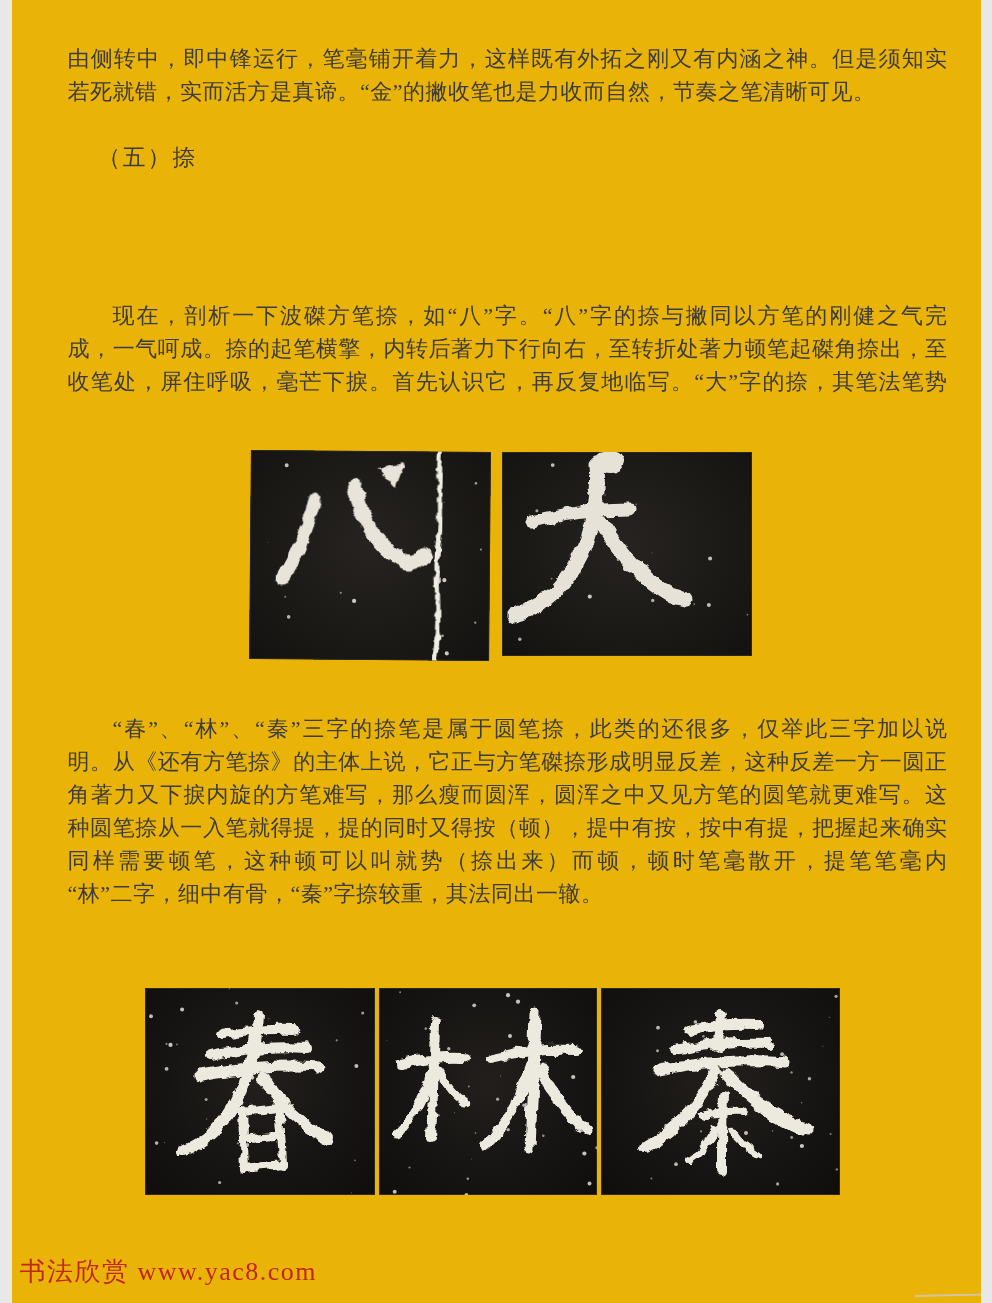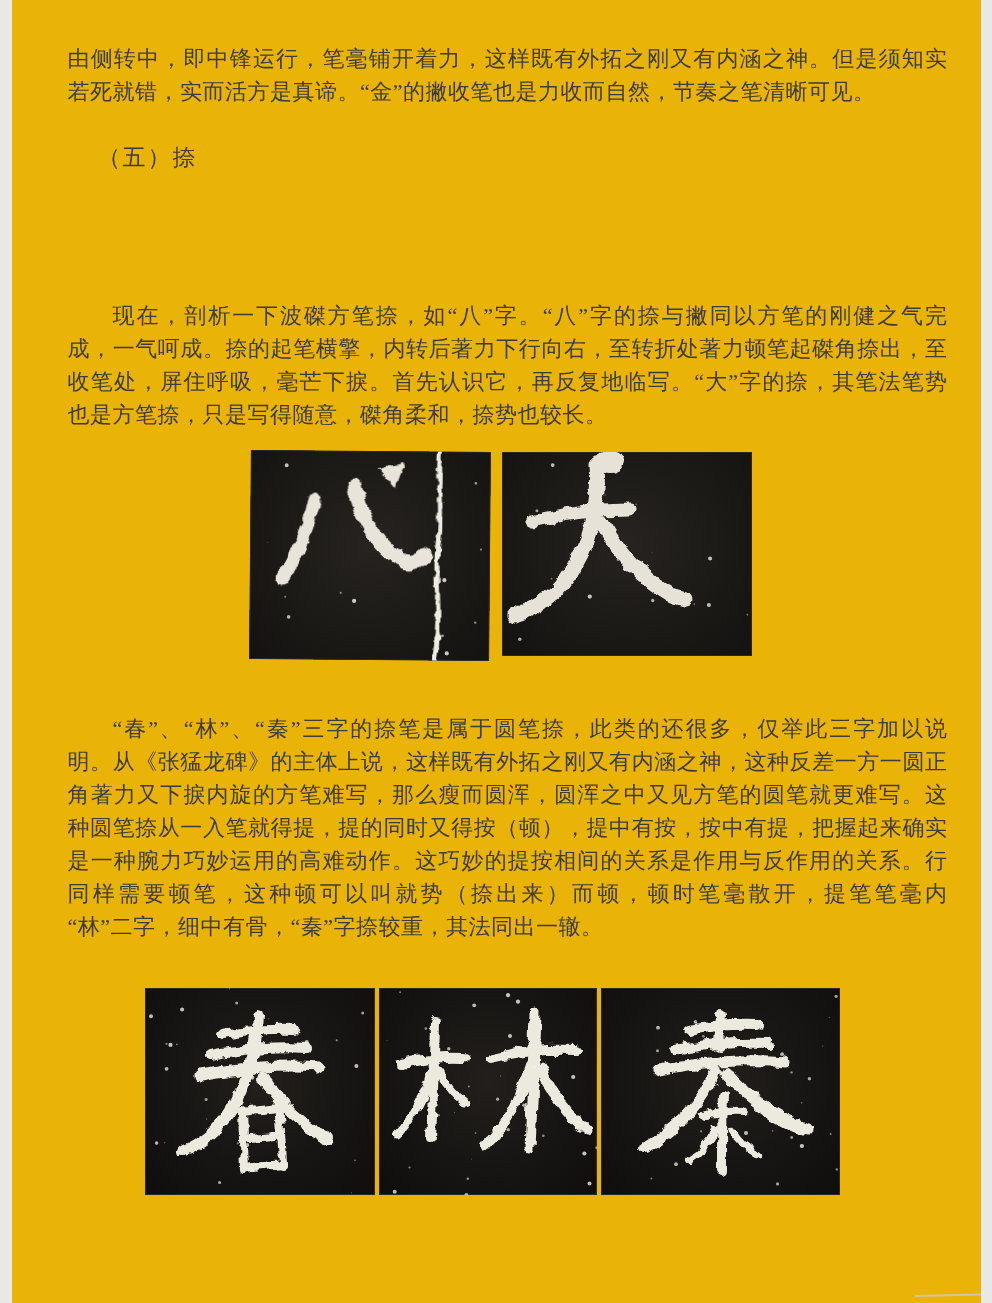--- a/index.html
+++ b/index.html
@@ -76,21 +76,20 @@
       <div class="tline last">若死就错，实而活方是真谛。“金”的撇收笔也是力收而自然，节奏之笔清晰可见。</div>
     </div>
 
   <div class="heading">（五）捺</div>
 
 
   <div class="textblock" style="top:299px">
       <div class="tline indent">现在，剖析一下波磔方笔捺，如“八”字。“八”字的捺与撇同以方笔的刚健之气完</div>
       <div class="tline">成，一气呵成。捺的起笔横擎，内转后著力下行向右，至转折处著力顿笔起磔角捺出，至</div>
       <div class="tline">收笔处，屏住呼吸，毫芒下捩。首先认识它，再反复地临写。“大”字的捺，其笔法笔势</div>
-      <div class="tline last">也是方笔捺，只是写得随意，磔角柔和，捺势也较长。</div>
     </div>
 
   <div id="fig1">
     <div class="panel pA">
       <svg class="glyph" viewBox="0 0 240 209">
         <title>八</title>
         <g filter="url(#rough)" stroke="#e8e4da" fill="none" stroke-linecap="round">
           <path d="M64,50 C58,78 48,104 33,128" stroke-width="13"></path>
           <path d="M104,36 C112,70 127,93 149,108 C158,113 168,111 175,103" stroke-width="15"></path>
         </g>
@@ -134,24 +133,23 @@
           <circle cx="192.2" cy="152.1" r="0.9" fill="#efece4" opacity="0.46"></circle>
           <circle cx="17.8" cy="187.3" r="1.7" fill="#efece4" opacity="0.69"></circle>
           <circle cx="245.4" cy="162.7" r="0.9" fill="#efece4" opacity="0.46"></circle>
           <circle cx="206.9" cy="152.9" r="2.0" fill="#efece4" opacity="0.79"></circle>
         </svg>
     </div>
   </div>
 
   <div class="textblock" style="top:712px">
       <div class="tline indent">“春”、“林”、“秦”三字的捺笔是属于圆笔捺，此类的还很多，仅举此三字加以说</div>
-      <div class="tline">明。从《张猛龙碑》的主体上说，这样既有外拓之刚又有内涵之神，这种反差一方一圆正</div>
+      <div class="tline">明。从《还有方笔捺》的主体上说，它正与方笔磔捺形成明显反差，这种反差一方一圆正</div>
       <div class="tline">角著力又下捩内旋的方笔难写，那么瘦而圆浑，圆浑之中又见方笔的圆笔就更难写。这</div>
       <div class="tline">种圆笔捺从一入笔就得提，提的同时又得按（顿），提中有按，按中有提，把握起来确实</div>
-      <div class="tline">是一种腕力巧妙运用的高难动作。这巧妙的提按相间的关系是作用与反作用的关系。行</div>
       <div class="tline">同样需要顿笔，这种顿可以叫就势（捺出来）而顿，顿时笔毫散开，提笔笔毫内聚。“春”、</div>
       <div class="tline last">“林”二字，细中有骨，“秦”字捺较重，其法同出一辙。</div>
     </div>
 
   <div id="fig2">
     <div class="panel pC">
       <svg class="glyph" viewBox="0 0 230 207">
         <title>春</title>
         <g filter="url(#rough2)" stroke="#eceade" fill="none" stroke-linecap="round">
           <path d="M78,47 C100,43 128,41 150,42" stroke-width="10"></path>
@@ -284,15 +282,16 @@
           <circle cx="131.3" cy="84.2" r="1.4" fill="#efece4" opacity="0.61"></circle>
           <circle cx="56.5" cy="62.8" r="1.5" fill="#efece4" opacity="0.65"></circle>
           <circle cx="235.8" cy="181.4" r="1.2" fill="#efece4" opacity="0.55"></circle>
           <circle cx="159.9" cy="111.1" r="1.7" fill="#efece4" opacity="0.69"></circle>
           <circle cx="190.7" cy="149.5" r="1.4" fill="#efece4" opacity="0.61"></circle>
           <circle cx="57.0" cy="39.7" r="1.9" fill="#efece4" opacity="0.75"></circle>
         </svg>
     </div>
   </div>
 
+  <div class="watermark">书法欣赏 www.yac8.com</div>
 
   <div class="scan-edge"></div>
 </div>
 
 </body></html>

